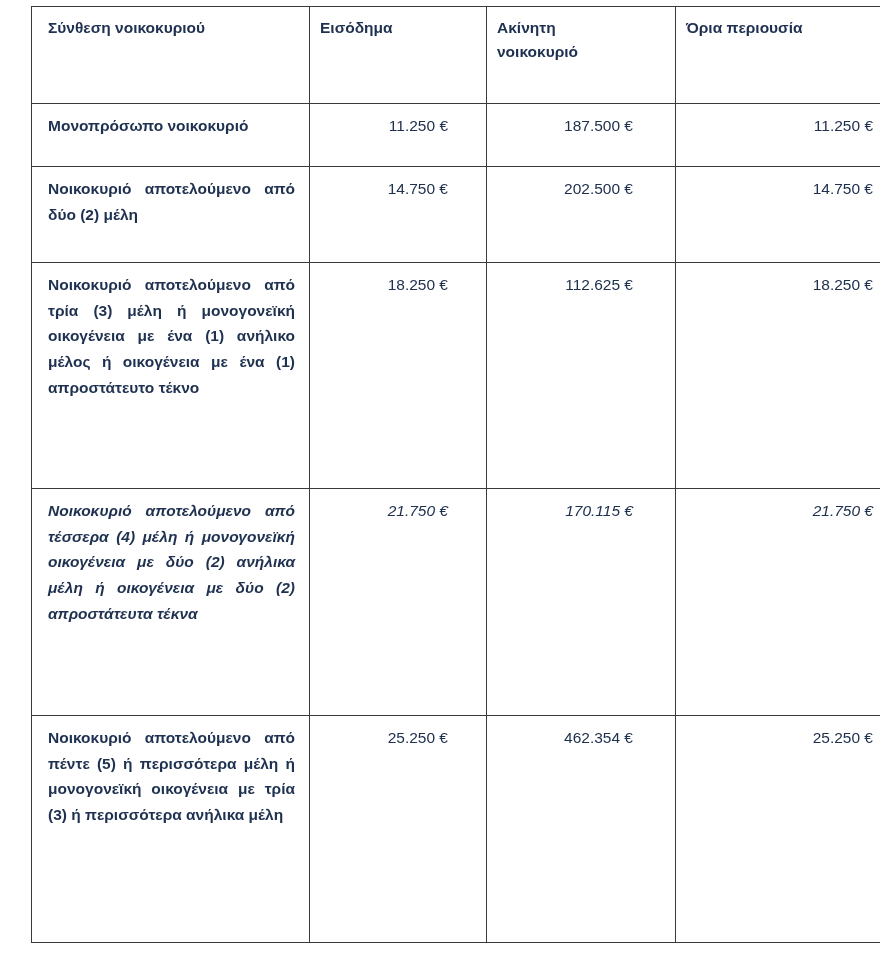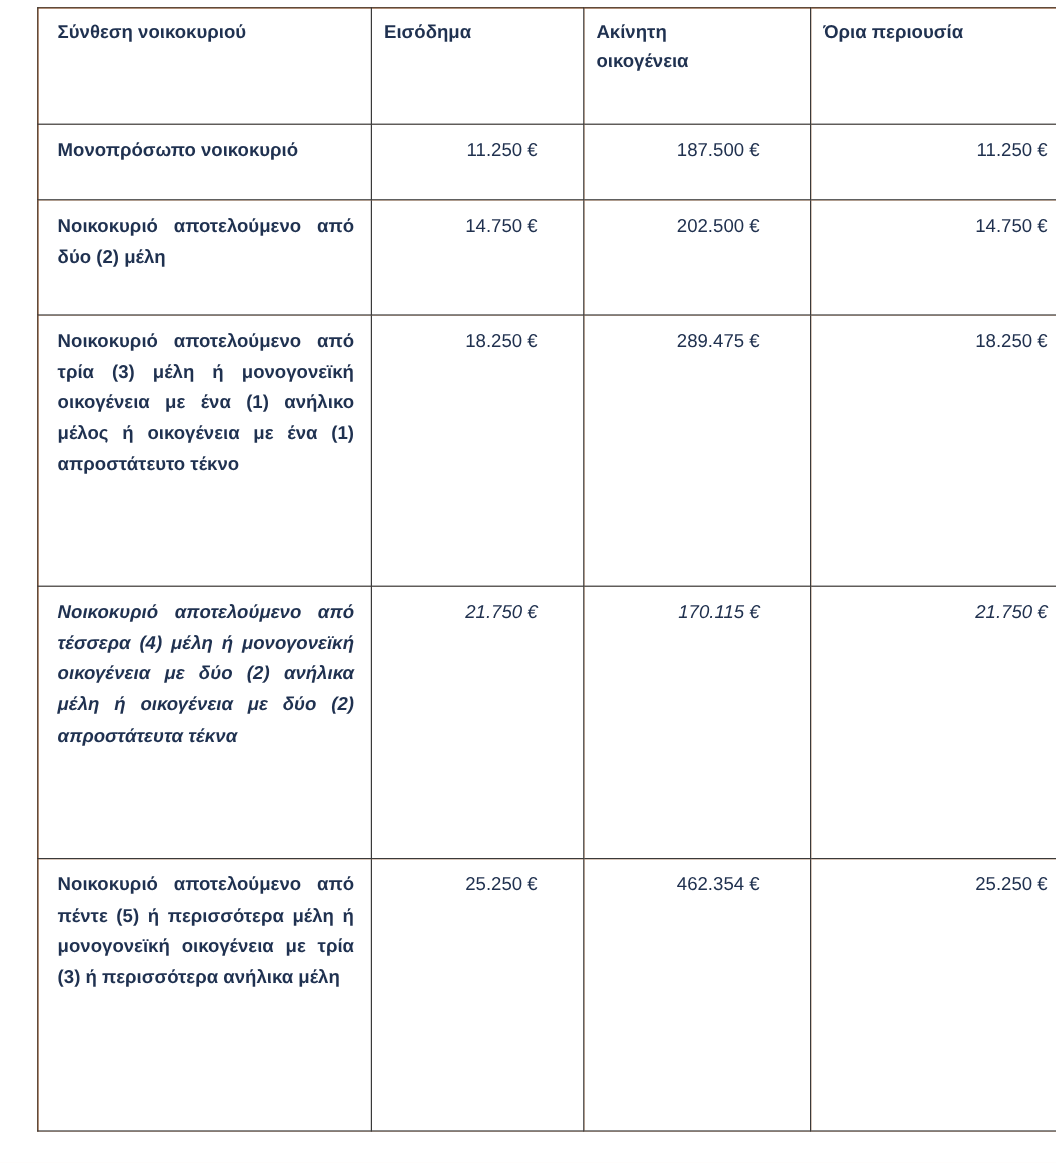--- a/index.html
+++ b/index.html
@@ -110,21 +110,21 @@
     <thead>
       <tr class="header-row">
         <th>
           <div class="hd-cell-inner">Σύνθεση νοικοκυριού</div>
         </th>
         <th class="hd-center">
           <div class="hd-cell-inner">Εισόδημα</div>
         </th>
         <th class="hd-center">
           <div class="hd-cell-inner">Ακίνητη</div>
-          <div class="hd-cell-inner" style="padding-top:0;">οικογένεια</div>
+          <div class="hd-cell-inner" style="padding-top:0;">νοικοκυριό</div>
         </th>
         <th class="hd-center">
           <div class="hd-cell-inner">Όρια περιουσία</div>
         </th>
       </tr>
     </thead>
 
     <tbody>
       <tr class="r1">
         <td>
@@ -157,21 +157,21 @@
       </tr>
 
       <tr class="r3">
         <td>
           <div class="desc-cell-inner">Νοικοκυριό αποτελούμενο από τρία (3) μέλη ή μονογονεϊκή οικογένεια με ένα (1) ανήλικο μέλος ή οικογένεια με ένα (1) απροστάτευτο τέκνο</div>
         </td>
         <td>
           <div class="num-cell-inner col-income">18.250 €</div>
         </td>
         <td>
-          <div class="num-cell-inner col-estate">289.475 €</div>
+          <div class="num-cell-inner col-estate">112.625 €</div>
         </td>
         <td>
           <div class="num-cell-inner col-deposit">18.250 €</div>
         </td>
       </tr>
 
       <tr class="r4">
         <td>
           <div class="desc-cell-inner">Νοικοκυριό αποτελούμενο από τέσσερα (4) μέλη ή μονογονεϊκή οικογένεια με δύο (2) ανήλικα μέλη ή οικογένεια με δύο (2) απροστάτευτα τέκνα</div>
         </td>

